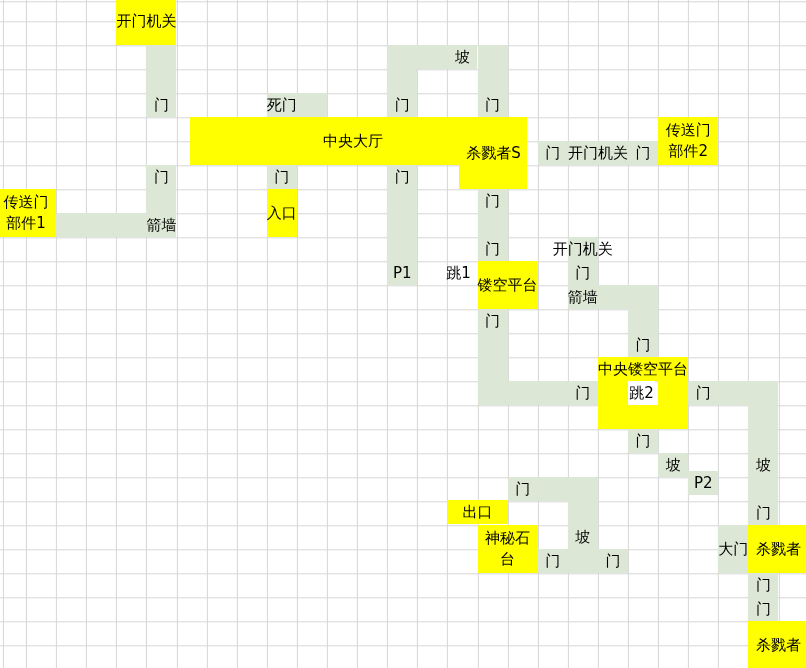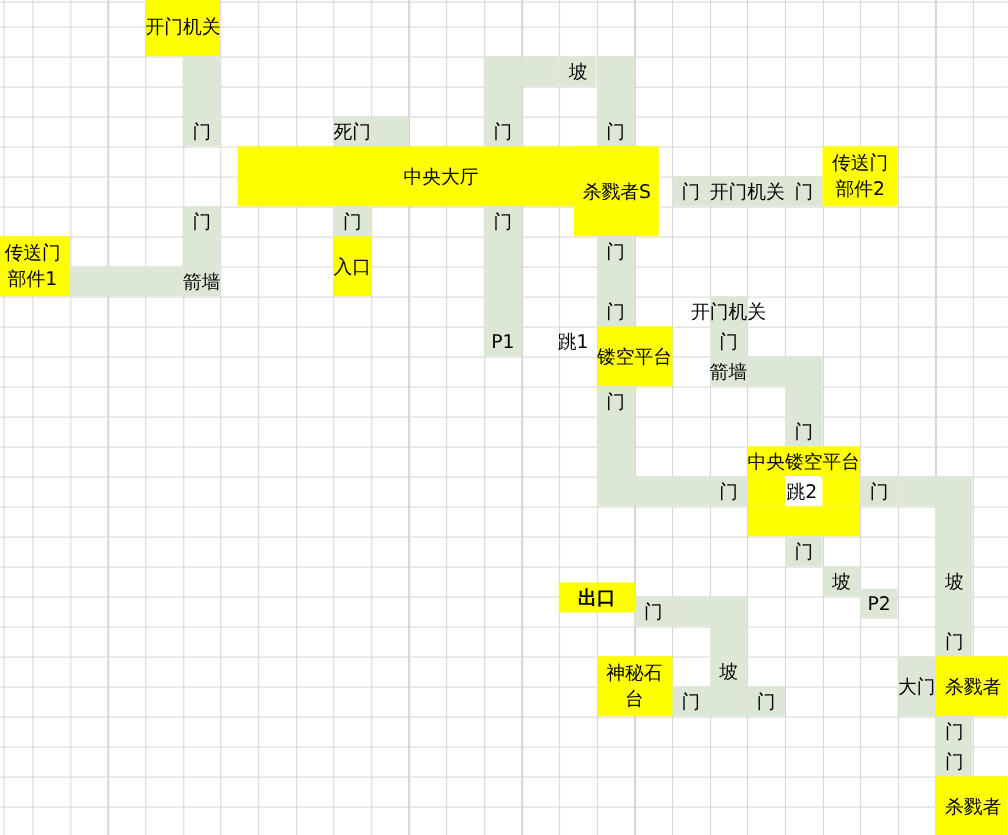--- a/index.html
+++ b/index.html
@@ -93,21 +93,21 @@
     <div class="cell" style="left: 597.9px; top: 405.3px; width: 90.3px; height: 24px; background-color: rgb(255, 255, 0);"></div>
     <div class="cell" style="left: 628px; top: 429.3px; width: 30.1px; height: 24px; background-color: rgb(220, 232, 213);">门</div>
     <div class="cell" style="left: 658.1px; top: 453.3px; width: 30.1px; height: 24px; background-color: rgb(220, 232, 213);">坡</div>
     <div class="cell" style="left: 688.2px; top: 453.3px; width: 30.1px; height: 24px; background-color: rgb(220, 232, 213); margin-top: 18px;">P2</div>
     <div class="cell" style="left: 688.2px; top: 381.3px; width: 30.1px; height: 24px; background-color: rgb(220, 232, 213);">门</div>
     <div class="cell" style="left: 718.3px; top: 381.3px; width: 60.2px; height: 24px; background-color: rgb(220, 232, 213);"></div>
     <div class="cell" style="left: 748.4px; top: 405.3px; width: 30.1px; height: 48px; background-color: rgb(220, 232, 213);"></div>
     <div class="cell" style="left: 748.4px; top: 453.3px; width: 30.1px; height: 24px; background-color: rgb(220, 232, 213);">坡</div>
     <div class="cell" style="left: 748.4px; top: 477.3px; width: 30.1px; height: 24px; background-color: rgb(220, 232, 213);"></div>
     <div class="cell" style="left: 748.4px; top: 501.3px; width: 30.1px; height: 24px; background-color: rgb(220, 232, 213);">门</div>
-    <div class="cell" style="left: 447.4px; top: 466px; width: 60.2px; height: 24px; background-color: rgb(255, 255, 0); font-weight: bold;">出口</div>
+    <div class="cell" style="left: 447.4px; top: 500px; width: 60.2px; height: 24px; background-color: rgb(255, 255, 0);">出口</div>
     <div class="cell" style="left: 507.6px; top: 477.3px; width: 30.1px; height: 24px; background-color: rgb(220, 232, 213);">门</div>
     <div class="cell" style="left: 537.7px; top: 477.3px; width: 30.1px; height: 24px; background-color: rgb(220, 232, 213);"></div>
     <div class="cell" style="left: 567.8px; top: 477.3px; width: 30.1px; height: 48px; background-color: rgb(220, 232, 213);"></div>
     <div class="cell" style="left: 567.8px; top: 525.3px; width: 30.1px; height: 24px; background-color: rgb(220, 232, 213);">坡</div>
     <div class="cell" style="left: 537.7px; top: 549.3px; width: 30.1px; height: 24px; background-color: rgb(220, 232, 213);">门</div>
     <div class="cell" style="left: 567.8px; top: 549.3px; width: 30.1px; height: 24px; background-color: rgb(220, 232, 213);"></div>
     <div class="cell" style="left: 597.9px; top: 549.3px; width: 30.1px; height: 24px; background-color: rgb(220, 232, 213);">门</div>
     <div class="cell" style="left: 477.5px; top: 525.3px; width: 60.2px; height: 48px; background-color: rgb(255, 255, 0);">
       <span>神秘石</span>
       <span>台</span>

